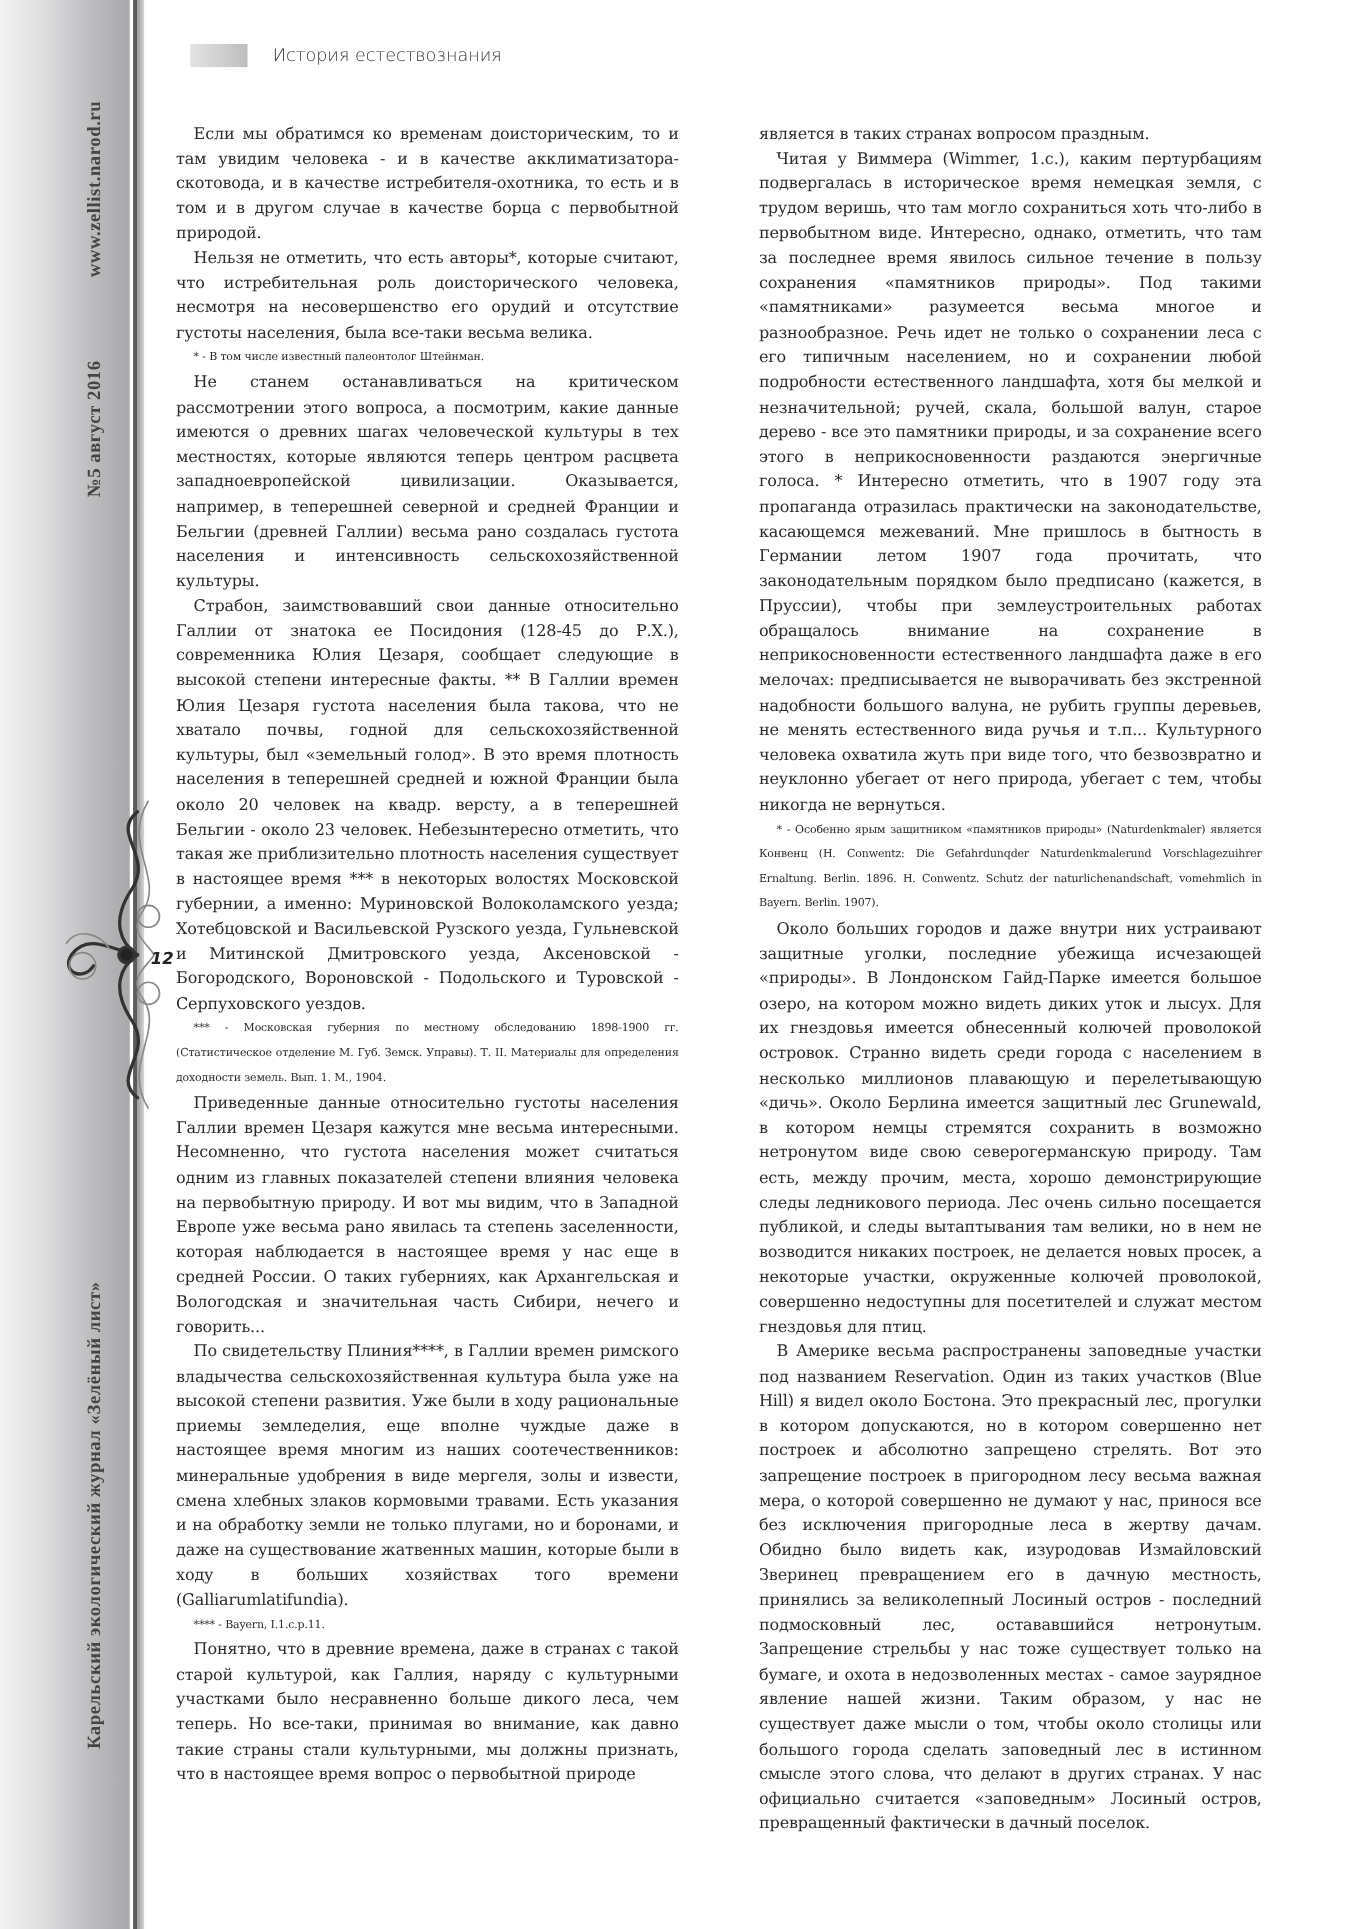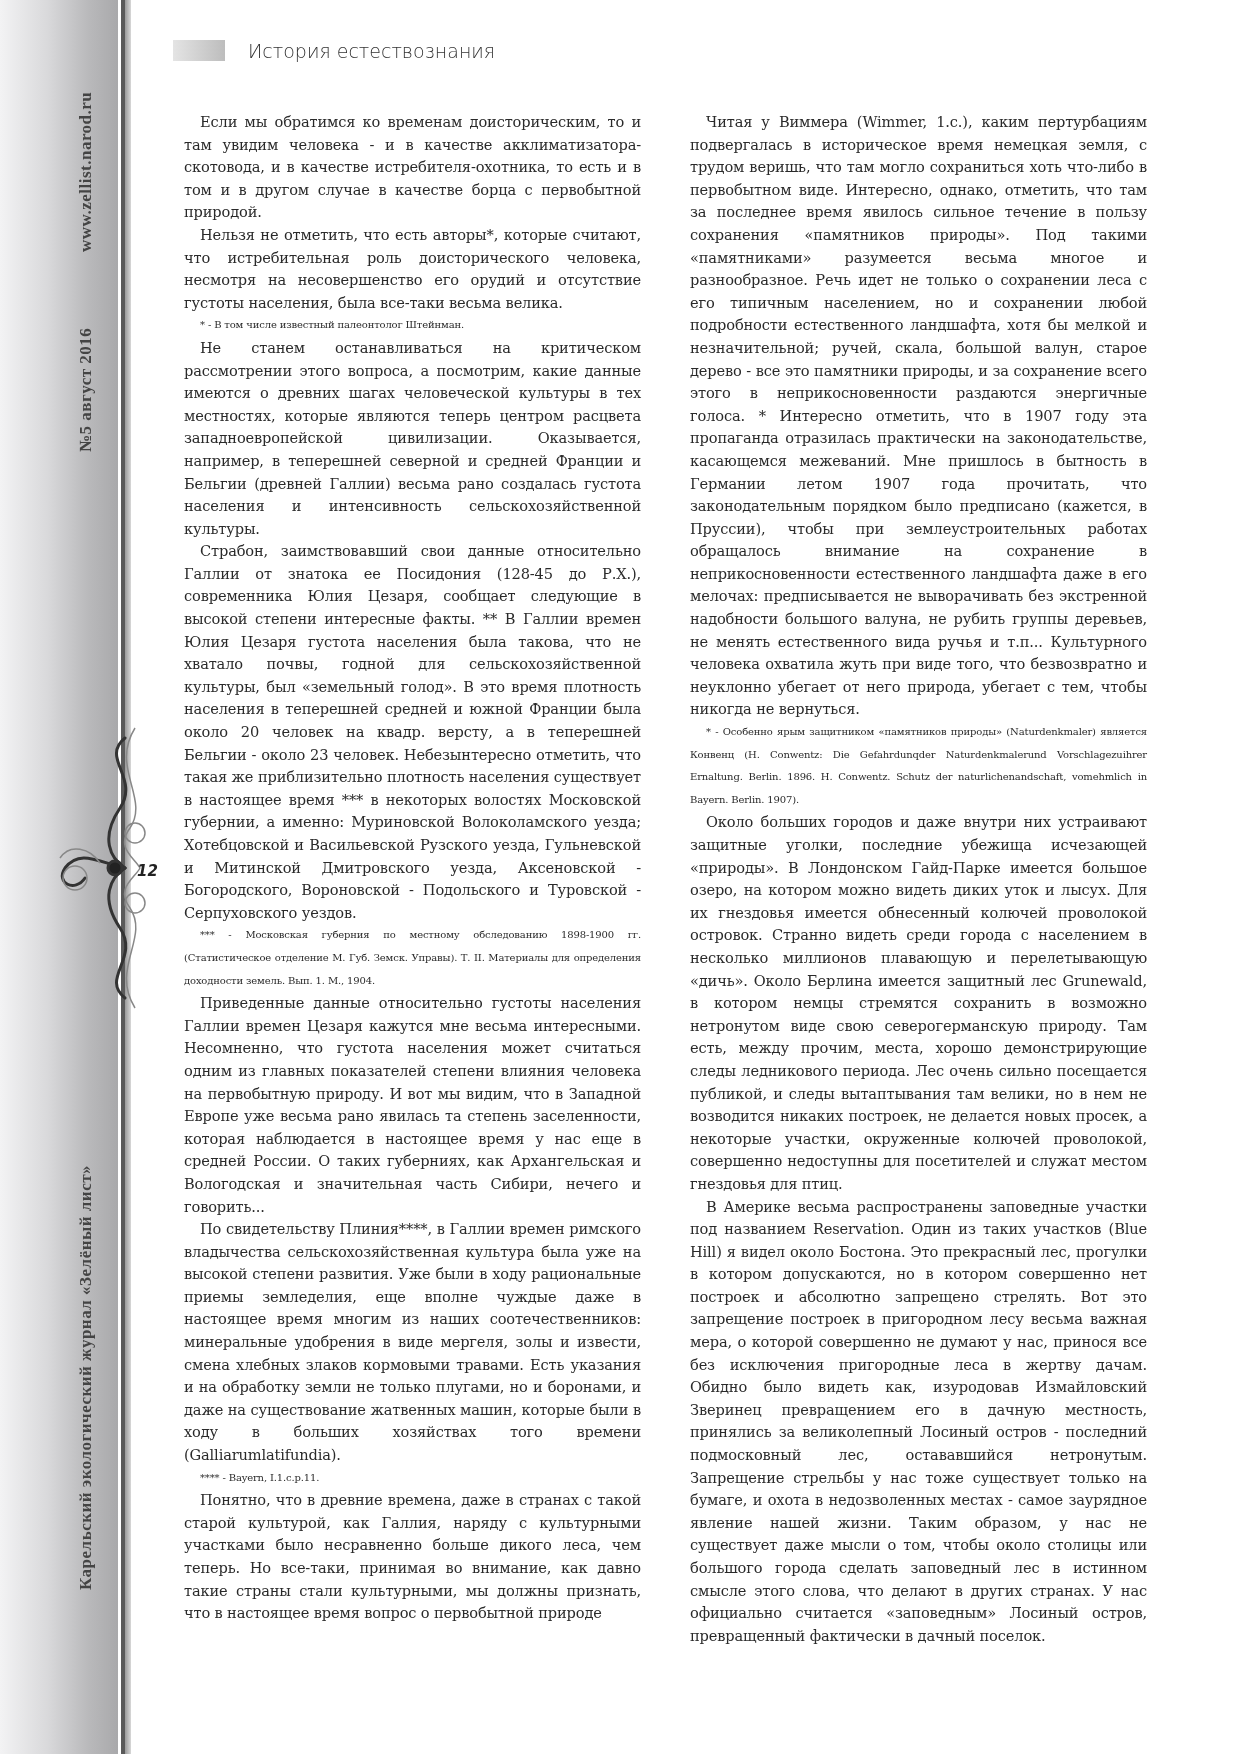--- a/index.html
+++ b/index.html
@@ -42,30 +42,30 @@
     font-family: "DejaVu Sans", sans-serif; font-style: italic; font-weight: bold;
     font-size: 15px; color: #222;
   }
 
   .header-bar {
     position: absolute; left: 173px; top: 40px; width: 52px; height: 21px;
     background: linear-gradient(to right, #e4e4e4, #bdbdbd);
   }
   .header-title {
     position: absolute; left: 248px; top: 40px;
-    font-size: 19px; color: #333;
+    font-size: 16px; color: #333;
     font-family: "DejaVu Sans", sans-serif; font-weight: 300;
   }
 
   .column {
     position: absolute; top: 111px; width: 457px;
     font-size: 14.6px; line-height: 22.6px; text-align: justify;
     letter-spacing: -0.15px;
   }
-  .col-left { left: 184px; }
+  .col-left { left: 160px; }
   .col-right { left: 690px; }
   .column p { margin: 0; text-indent: 16px; }
   .column p.noindent { text-indent: 0; }
   .column p.footnote { font-size: 10px; }
 </style>
 </head>
 <body>
 
 <div class="sidebar"></div>
 <div class="sidebar-rule-dark"></div>
@@ -102,17 +102,18 @@
     <p class="footnote">* - В том числе известный палеонтолог Штейнман.</p>
     <p>Не станем останавливаться на критическом рассмотрении этого вопроса, а посмотрим, какие данные имеются о древних шагах человеческой культуры в тех местностях, которые являются теперь центром расцвета западноевропейской цивилизации. Оказывается, например, в теперешней северной и средней Франции и Бельгии (древней Галлии) весьма рано создалась густота населения и интенсивность сельскохозяйственной культуры.</p>
     <p>Страбон, заимствовавший свои данные относительно Галлии от знатока ее Посидония (128-45 до Р.Х.), современника Юлия Цезаря, сообщает следующие в высокой степени интересные факты. ** В Галлии времен Юлия Цезаря густота населения была такова, что не хватало почвы, годной для сельскохозяйственной культуры, был «земельный голод». В это время плотность населения в теперешней средней и южной Франции была около 20 человек на квадр. версту, а в теперешней Бельгии - около 23 человек. Небезынтересно отметить, что такая же приблизительно плотность населения существует в настоящее время *** в некоторых волостях Московской губернии, а именно: Муриновской Волоколамского уезда; Хотебцовской и Васильевской Рузского уезда, Гульневской и Митинской Дмитровского уезда, Аксеновской - Богородского, Вороновской - Подольского и Туровской - Серпуховского уездов.</p>
     <p class="footnote">*** - Московская губерния по местному обследованию 1898-1900 гг. (Статистическое отделение М. Губ. Земск. Управы). Т. II. Материалы для определения доходности земель. Вып. 1. М., 1904.</p>
     <p>Приведенные данные относительно густоты населения Галлии времен Цезаря кажутся мне весьма интересными. Несомненно, что густота населения может считаться одним из главных показателей степени влияния человека на первобытную природу. И вот мы видим, что в Западной Европе уже весьма рано явилась та степень заселенности, которая наблюдается в настоящее время у нас еще в средней России. О таких губерниях, как Архангельская и Вологодская и значительная часть Сибири, нечего и говорить...</p>
     <p>По свидетельству Плиния****, в Галлии времен римского владычества сельскохозяйственная культура была уже на высокой степени развития. Уже были в ходу рациональные приемы земледелия, еще вполне чуждые даже в настоящее время многим из наших соотечественников: минеральные удобрения в виде мергеля, золы и извести, смена хлебных злаков кормовыми травами. Есть указания и на обработку земли не только плугами, но и боронами, и даже на существование жатвенных машин, которые были в ходу в больших хозяйствах того времени (Galliarumlatifundia).</p>
     <p class="footnote">**** - Bayern, I.1.c.p.11.</p>
     <p>Понятно, что в древние времена, даже в странах с такой старой культурой, как Галлия, наряду с культурными участками было несравненно больше дикого леса, чем теперь. Но все-таки, принимая во внимание, как давно такие страны стали культурными, мы должны признать, что в настоящее время вопрос о первобытной природе</p>
   </div>
 <div class="column col-right" id="col-right">
+    <p class="noindent">является в таких странах вопросом праздным.</p>
     <p>Читая у Виммера (Wimmer, 1.c.), каким пертурбациям подвергалась в историческое время немецкая земля, с трудом веришь, что там могло сохраниться хоть что-либо в первобытном виде. Интересно, однако, отметить, что там за последнее время явилось сильное течение в пользу сохранения «памятников природы». Под такими «памятниками» разумеется весьма многое и разнообразное. Речь идет не только о сохранении леса с его типичным населением, но и сохранении любой подробности естественного ландшафта, хотя бы мелкой и незначительной; ручей, скала, большой валун, старое дерево - все это памятники природы, и за сохранение всего этого в неприкосновенности раздаются энергичные голоса. * Интересно отметить, что в 1907 году эта пропаганда отразилась практически на законодательстве, касающемся межеваний. Мне пришлось в бытность в Германии летом 1907 года прочитать, что законодательным порядком было предписано (кажется, в Пруссии), чтобы при землеустроительных работах обращалось внимание на сохранение в неприкосновенности естественного ландшафта даже в его мелочах: предписывается не выворачивать без экстренной надобности большого валуна, не рубить группы деревьев, не менять естественного вида ручья и т.п... Культурного человека охватила жуть при виде того, что безвозвратно и неуклонно убегает от него природа, убегает с тем, чтобы никогда не вернуться.</p>
     <p class="footnote">* - Особенно ярым защитником «памятников природы» (Naturdenkmaler) является Конвенц (H. Conwentz: Die Gefahrdunqder Naturdenkmalerund Vorschlagezuihrer Ernaltung. Berlin. 1896. H. Conwentz. Schutz der naturlichenandschaft, vomehmlich in Bayern. Berlin. 1907).</p>
     <p>Около больших городов и даже внутри них устраивают защитные уголки, последние убежища исчезающей «природы». В Лондонском Гайд-Парке имеется большое озеро, на котором можно видеть диких уток и лысух. Для их гнездовья имеется обнесенный колючей проволокой островок. Странно видеть среди города с населением в несколько миллионов плавающую и перелетывающую «дичь». Около Берлина имеется защитный лес Grunewald, в котором немцы стремятся сохранить в возможно нетронутом виде свою северогерманскую природу. Там есть, между прочим, места, хорошо демонстрирующие следы ледникового периода. Лес очень сильно посещается публикой, и следы вытаптывания там велики, но в нем не возводится никаких построек, не делается новых просек, а некоторые участки, окруженные колючей проволокой, совершенно недоступны для посетителей и служат местом гнездовья для птиц.</p>
     <p>В Америке весьма распространены заповедные участки под названием Reservation. Один из таких участков (Blue Hill) я видел около Бостона. Это прекрасный лес, прогулки в котором допускаются, но в котором совершенно нет построек и абсолютно запрещено стрелять. Вот это запрещение построек в пригородном лесу весьма важная мера, о которой совершенно не думают у нас, принося все без исключения пригородные леса в жертву дачам. Обидно было видеть как, изуродовав Измайловский Зверинец превращением его в дачную местность, принялись за великолепный Лосиный остров - последний подмосковный лес, остававшийся нетронутым. Запрещение стрельбы у нас тоже существует только на бумаге, и охота в недозволенных местах - самое заурядное явление нашей жизни. Таким образом, у нас не существует даже мысли о том, чтобы около столицы или большого города сделать заповедный лес в истинном смысле этого слова, что делают в других странах. У нас официально считается «заповедным» Лосиный остров, превращенный фактически в дачный поселок.</p>
   </div>
 
 </body></html>

